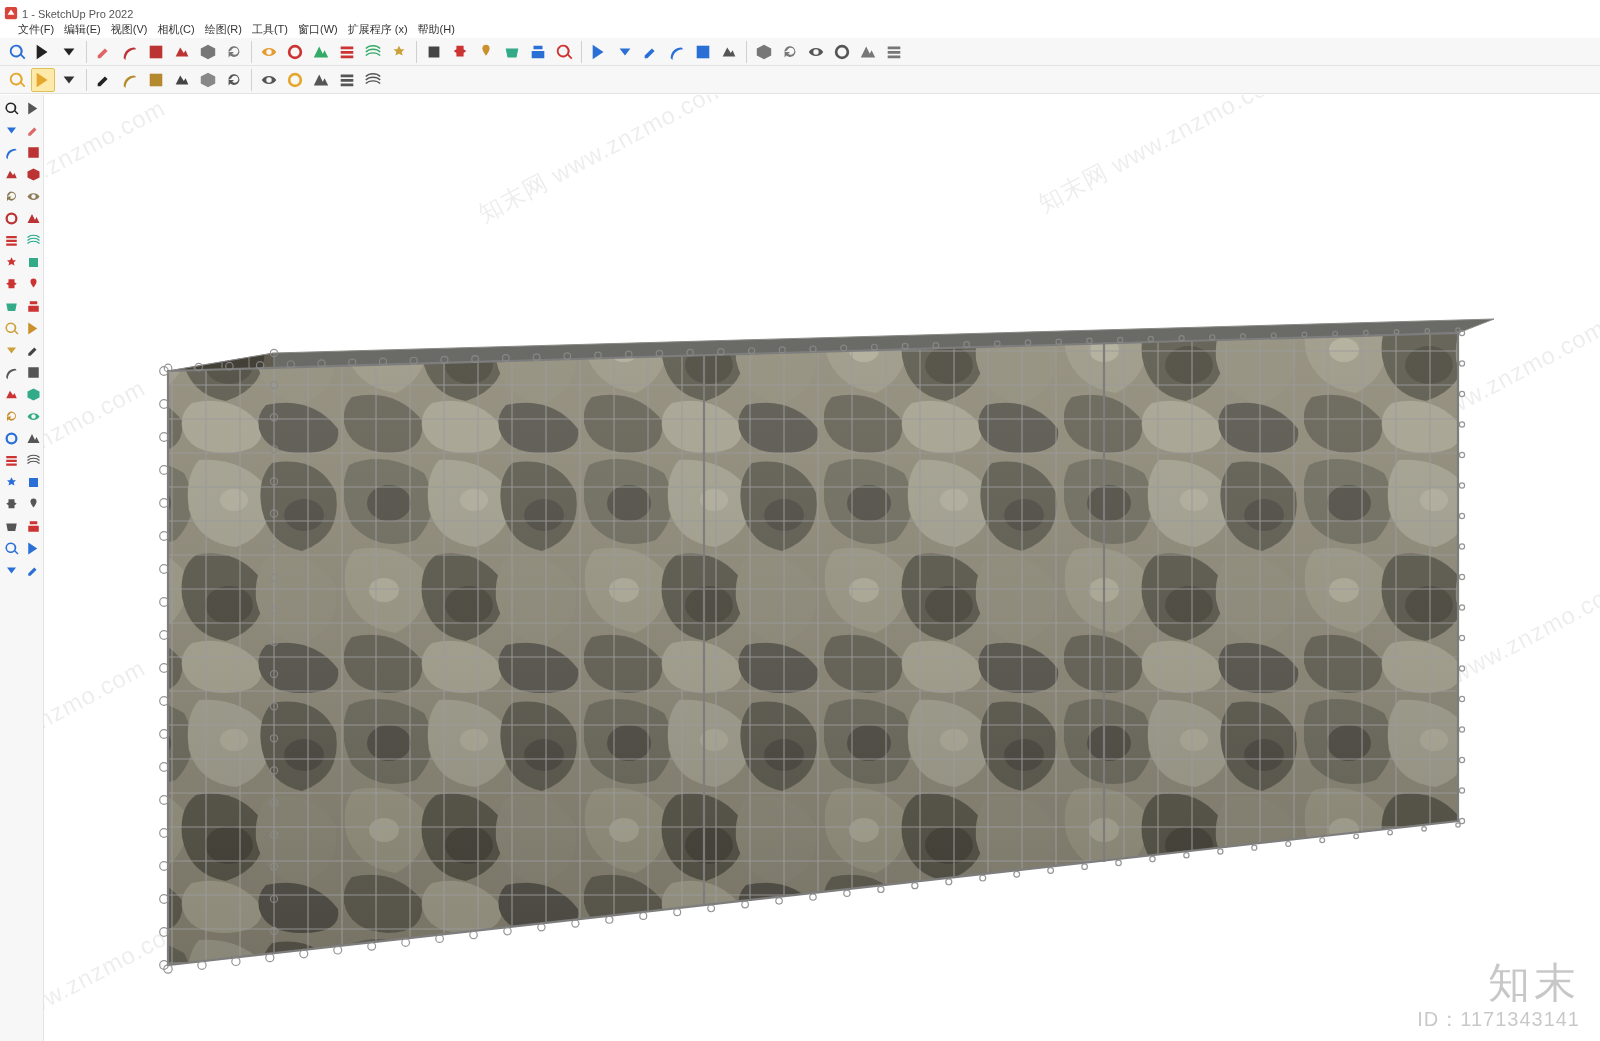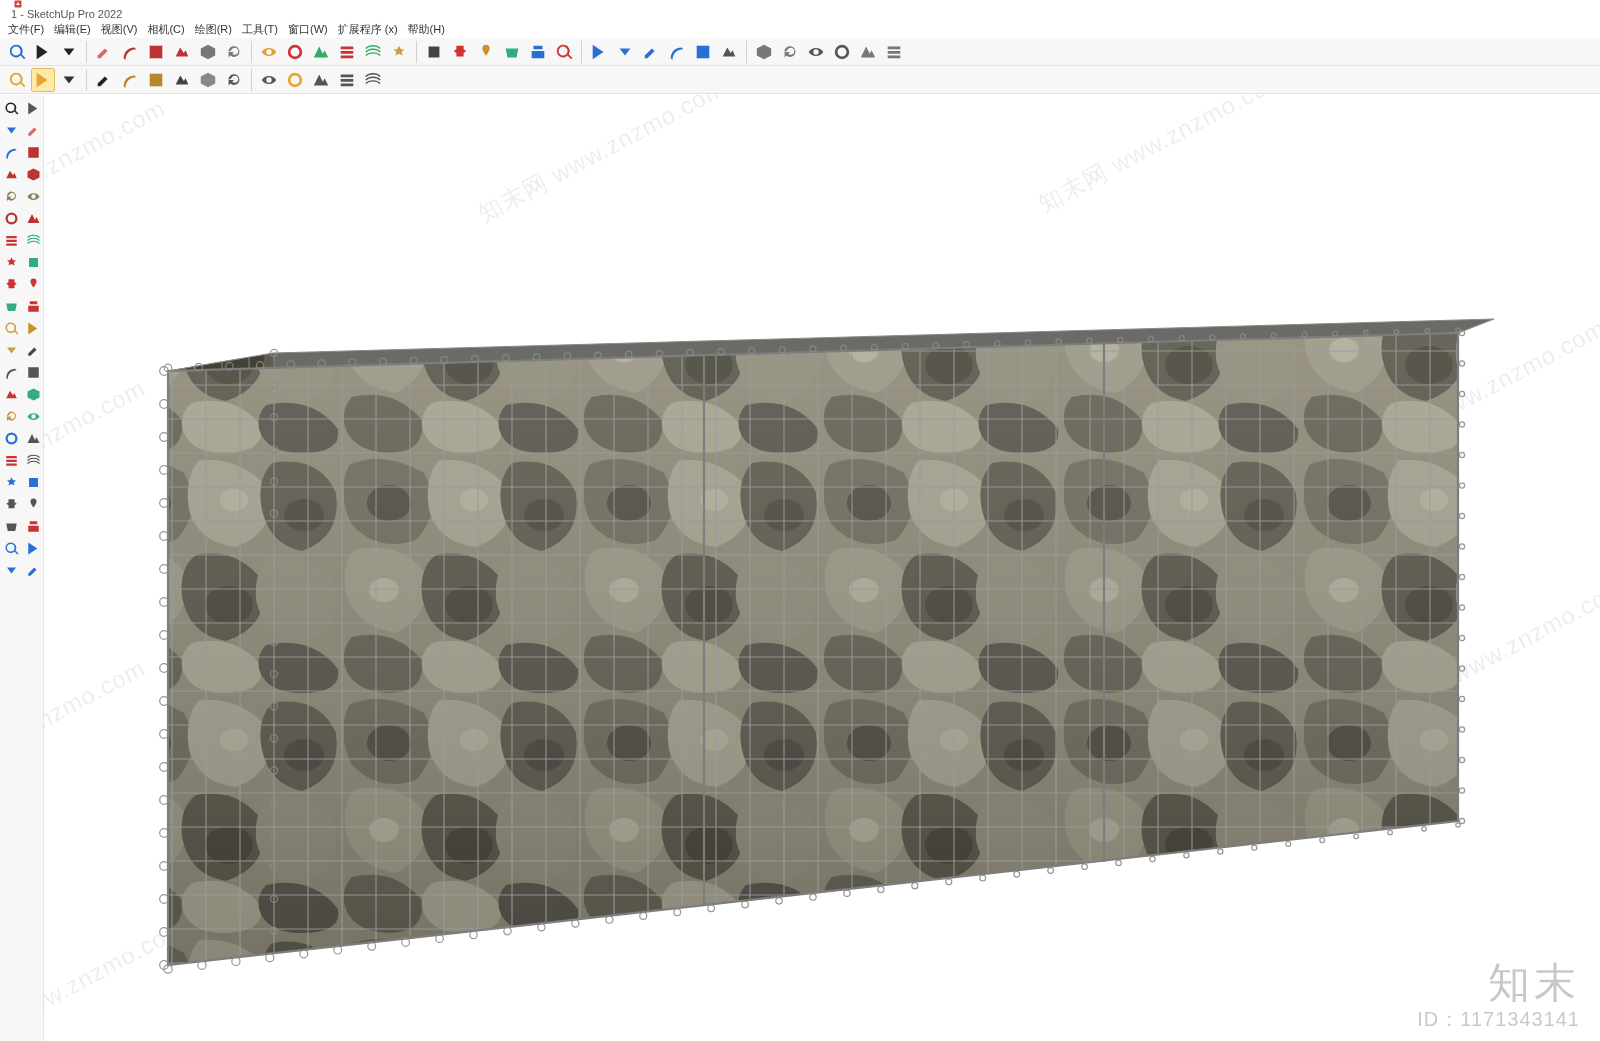--- a/index.html
+++ b/index.html
@@ -1,23 +1,23 @@
 <!DOCTYPE html>
 <html><head>
 <meta charset="utf-8">
 <style>
   * { box-sizing: border-box; margin: 0; padding: 0; }
   html, body { width: 1600px; height: 1041px; font-family: "Microsoft YaHei", Tahoma, Arial, sans-serif; background: #fff; overflow: hidden; }
   
   
-  .titlebar { height: 20px; display: flex; align-items: flex-start; padding: 0 11px; font-size: 11px; color: #555; background: #fff; flex-direction: column; }
+  .titlebar { height: 20px; display: flex; align-items: flex-end; padding: 0 4px; font-size: 11px; color: #555; background: #fff; }
   .titlebar .app-icon { width: 14px; height: 14px; margin-right: 4px; }
   
   
-  .menubar { height: 18px; display: flex; align-items: center; padding: 0 8px; font-size: 11px; color: #333; background: #fff; }
+  .menubar { height: 18px; display: flex; align-items: center; padding: 0 18px; font-size: 11px; color: #333; background: #fff; }
   .menubar span { margin-right: 10px; cursor: default; }
   
   
   .toolbar-row { height: 28px; display: flex; align-items: center; padding: 1px 4px; background: #f7f7f7; border-bottom: 1px solid #e3e3e3; }
   .toolbar-row .tbtn { width: 24px; height: 24px; margin: 0 1px; display: flex; align-items: center; justify-content: center; border: 1px solid transparent; border-radius: 2px; cursor: pointer; }
   .toolbar-row .tbtn.active { background: #fde9a8; border-color: #e0c05a; }
   .toolbar-row .sep { width: 1px; height: 22px; background: #d0d0d0; margin: 0 4px; }
   
   
   .left-toolbars { position: absolute; left: 0; top: 95px; bottom: 0; width: 44px; background: #f7f7f7; border-right: 1px solid #e3e3e3; display: flex; flex-direction: column; align-items: flex-start; padding: 2px 0; }

